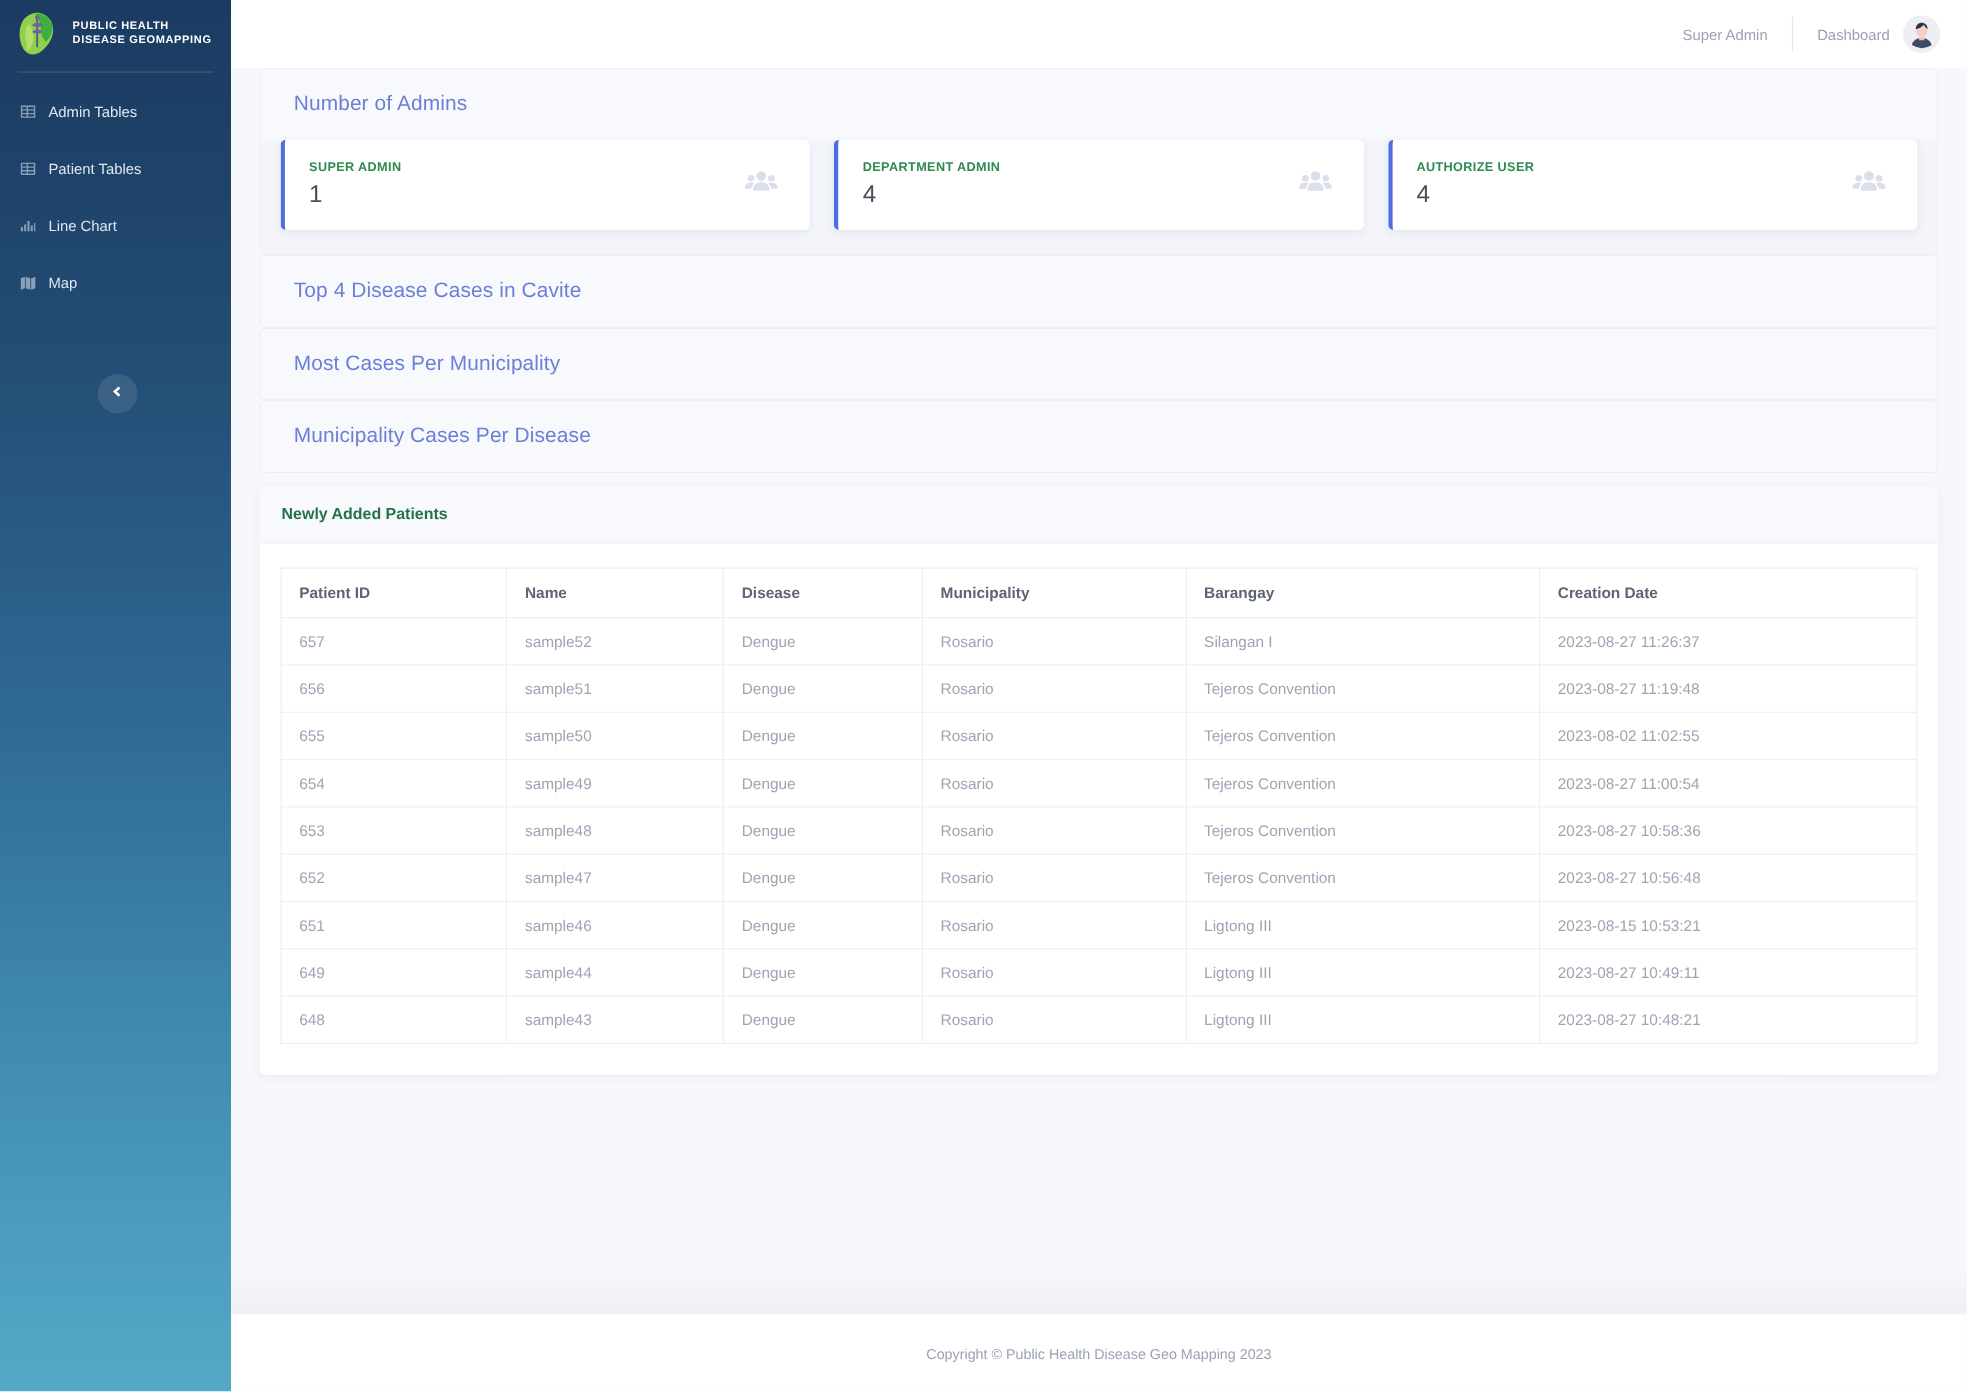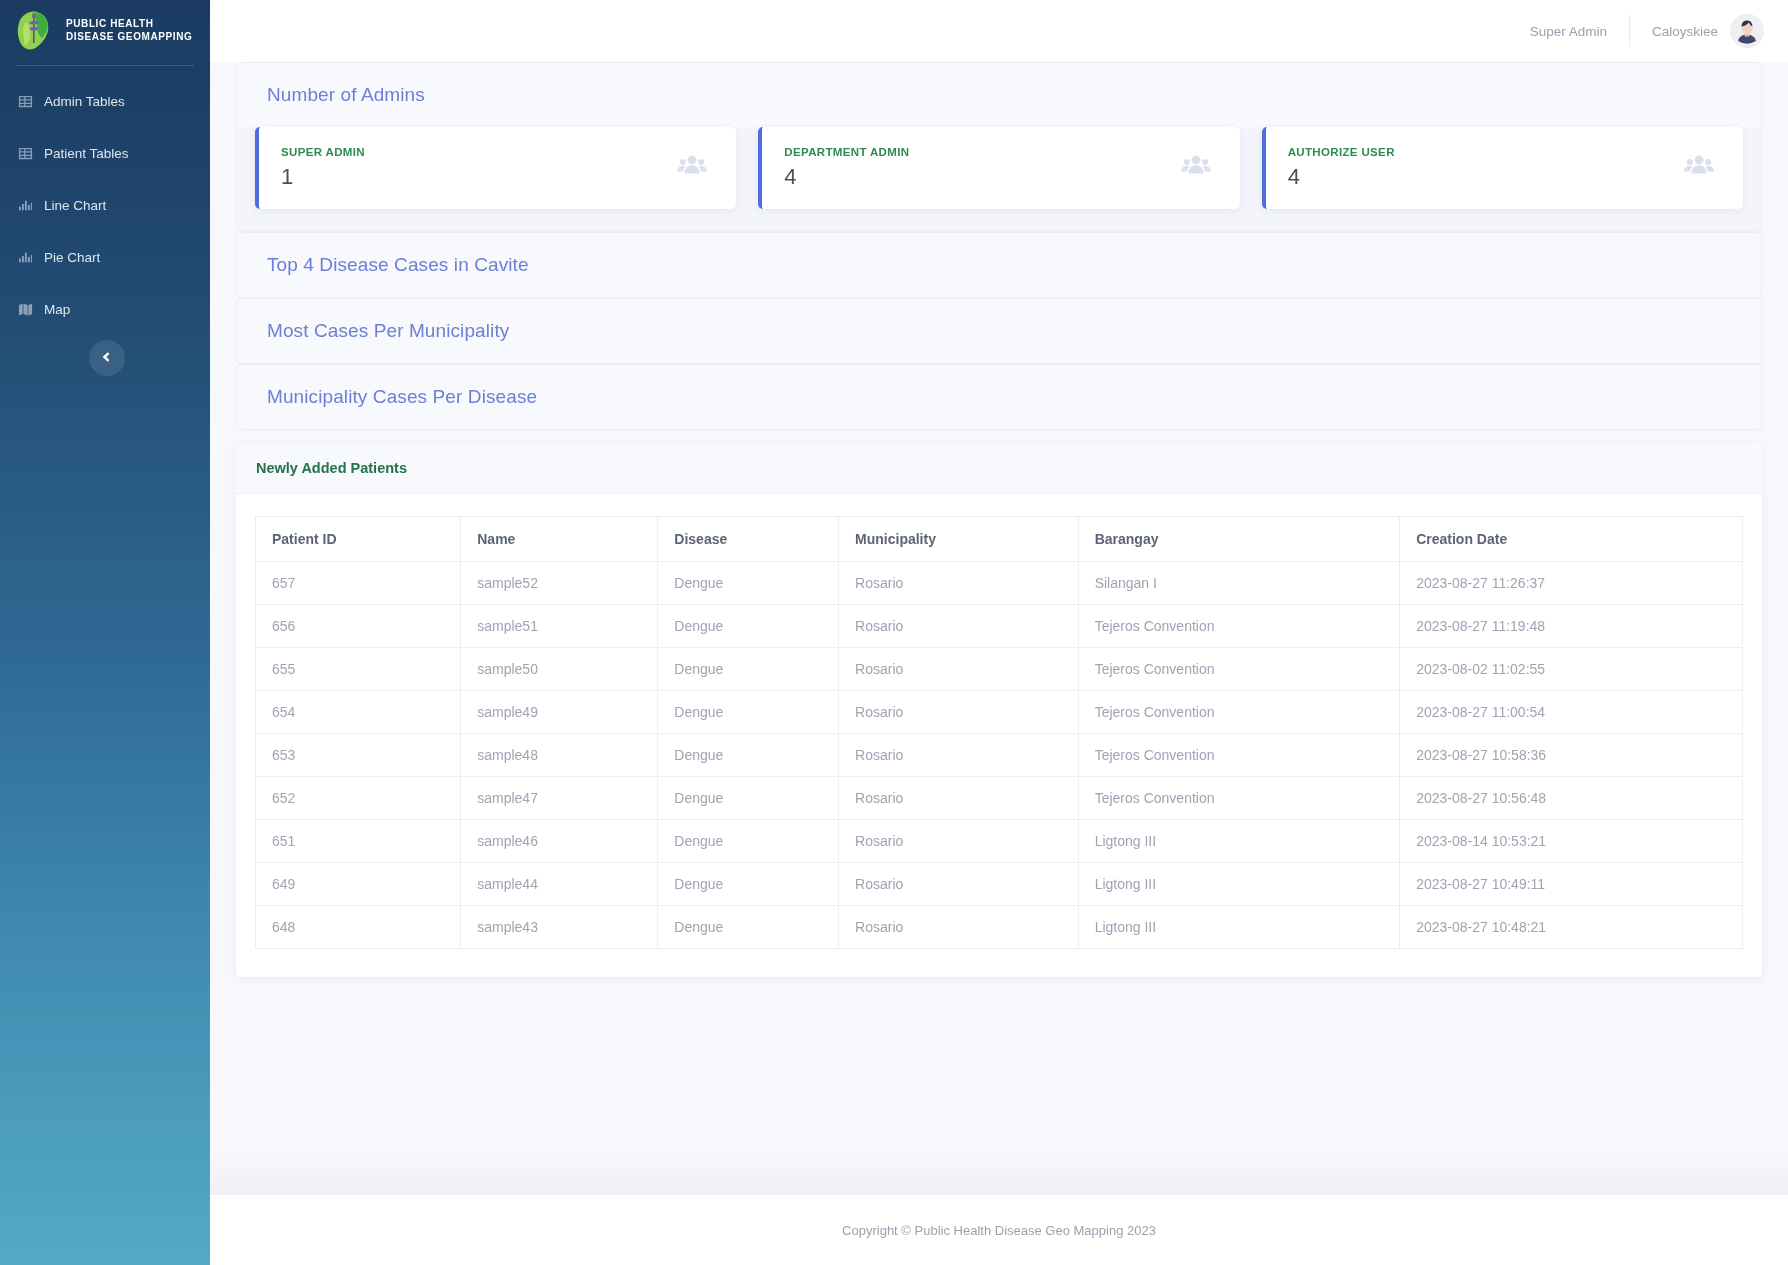--- a/index.html
+++ b/index.html
@@ -208,28 +208,20 @@
         <span class="nav-ico">
           <svg viewBox="0 0 16 16">
               <path d="M1 13h2V9H1v4zm3.2 0h2V6.5h-2V13zM7.4 13h2V3h-2v10zm3.2 0h2V7.5h-2V13zm3.2 0h1.2V5h-1.2v8z"></path>
             </svg>
         </span>
         <span>Line Chart</span>
       </div>
       <div class="nav-item">
         <span class="nav-ico">
           <svg viewBox="0 0 16 16">
-              <path d="M1 13h2V9H1v4zm3.2 0h2V6.5h-2V13zM7.4 13h2V3h-2v10zm3.2 0h2V7.5h-2V13zm3.2 0h1.2V5h-1.2v8z"></path>
-            </svg>
-        </span>
-        <span>Pie Chart</span>
-      </div>
-      <div class="nav-item">
-        <span class="nav-ico">
-          <svg viewBox="0 0 16 16">
               <path d="M1 3.2 5 1.8v11L1 14.2V3.2zm4.8-1.4L10.2 3.3v11L5.8 12.8v-11zM11 3.3l4-1.5v11l-4 1.5v-11z"></path>
             </svg>
         </span>
         <span>Map</span>
       </div>
     </nav>
 
     <div class="collapse-btn">
       <span>
         <svg viewBox="0 0 12 12">
@@ -238,21 +230,21 @@
       </span>
     </div>
   </aside>
 
   <div class="main">
 
     <header class="topbar">
       <span class="topbar-role">Super Admin</span>
       <span class="topbar-sep"></span>
       <div class="topbar-user">
-        <span class="topbar-name">Caloyskiee</span>
+        <span class="topbar-name">Dashboard</span>
         <span class="avatar">
           <svg viewBox="0 0 34 34" xmlns="http://www.w3.org/2000/svg">
             <circle cx="17" cy="17" r="17" fill="#efeff3"></circle>
             <path d="M17 20.5c5 0 8.4 3 8.9 6.6A17 17 0 0 1 8.1 27c.5-3.6 3.9-6.5 8.9-6.5z" fill="#3f4a6b"></path>
             <ellipse cx="17" cy="14" rx="5.4" ry="6.2" fill="#f6cfc6"></ellipse>
             <path d="M11.6 12.6c0-4 2.4-6 5.4-6s5.4 2 5.4 6c-1.3-1-3-3.1-3.6-4.2-1 1.6-4 3.5-7.2 4.2z" fill="#2e3448"></path>
             <path d="M14.6 20.3h4.8v2.2h-4.8z" fill="#f0bdb3"></path>
           </svg>
         </span>
       </div>
@@ -390,21 +382,21 @@
                   <td>Rosario</td>
                   <td>Tejeros Convention</td>
                   <td>2023-08-27 10:56:48</td>
                 </tr>
                 <tr>
                   <td>651</td>
                   <td>sample46</td>
                   <td>Dengue</td>
                   <td>Rosario</td>
                   <td>Ligtong III</td>
-                  <td>2023-08-14 10:53:21</td>
+                  <td>2023-08-15 10:53:21</td>
                 </tr>
                 <tr>
                   <td>649</td>
                   <td>sample44</td>
                   <td>Dengue</td>
                   <td>Rosario</td>
                   <td>Ligtong III</td>
                   <td>2023-08-27 10:49:11</td>
                 </tr>
                 <tr>

